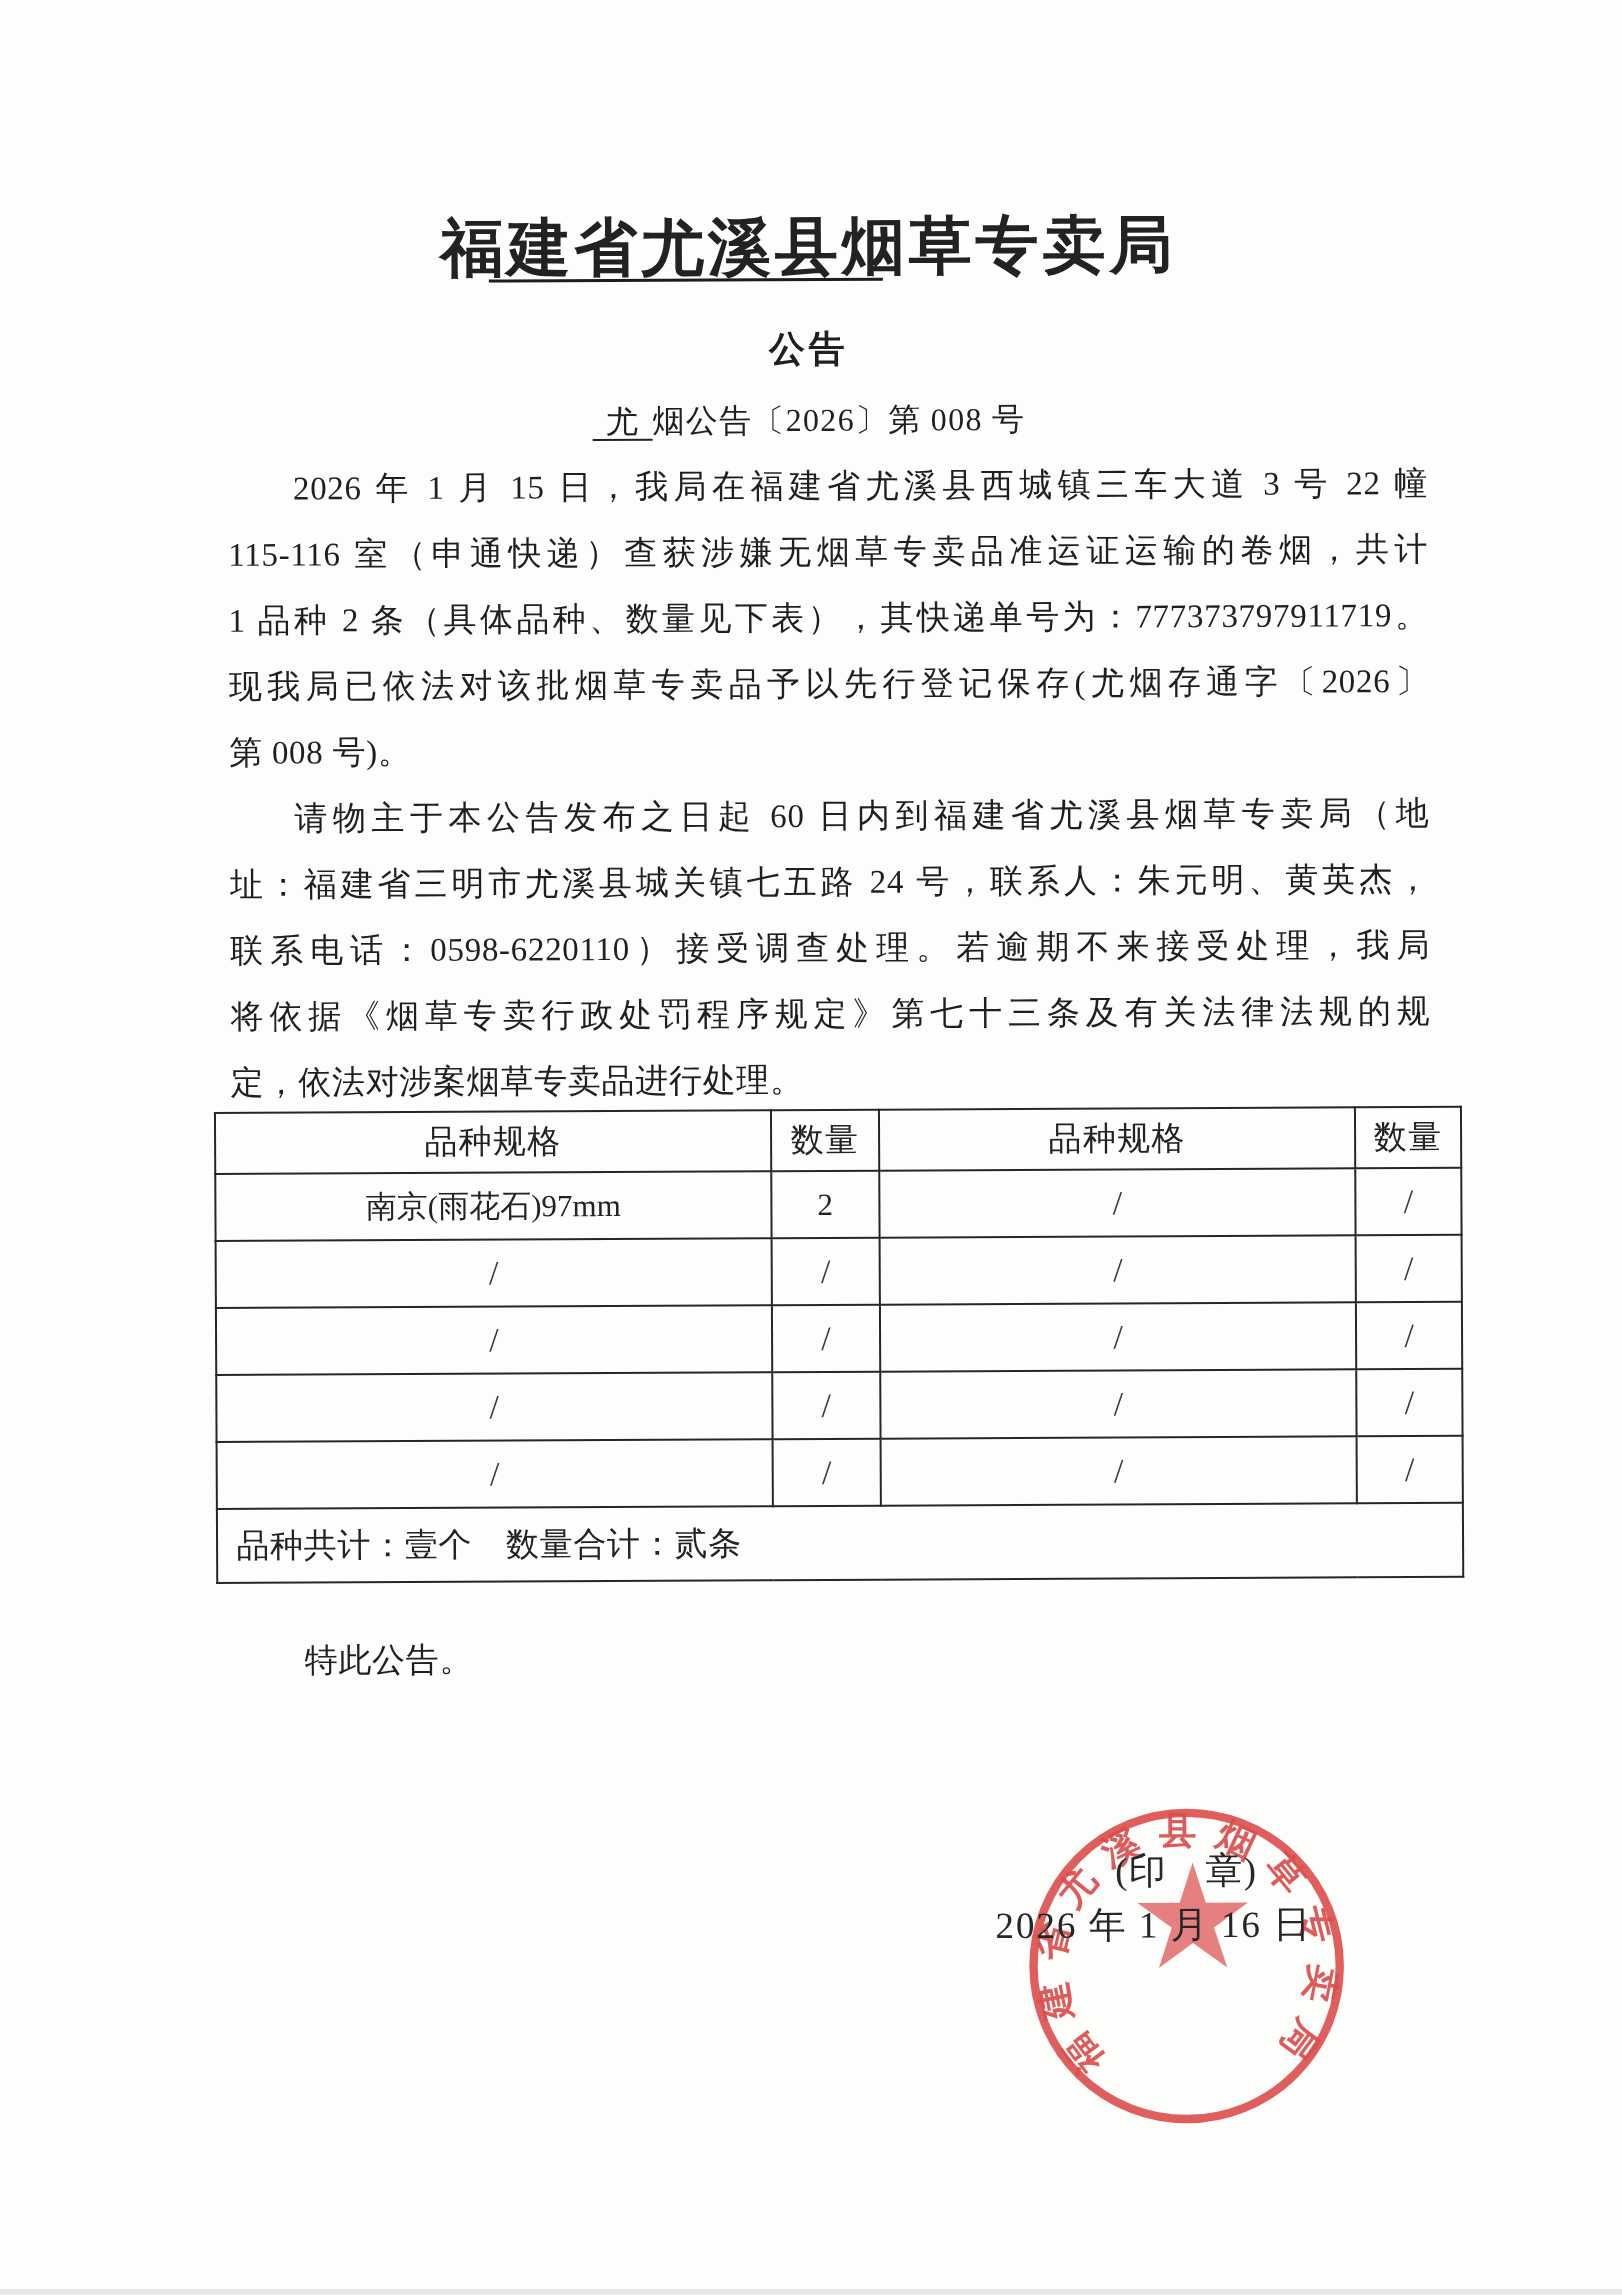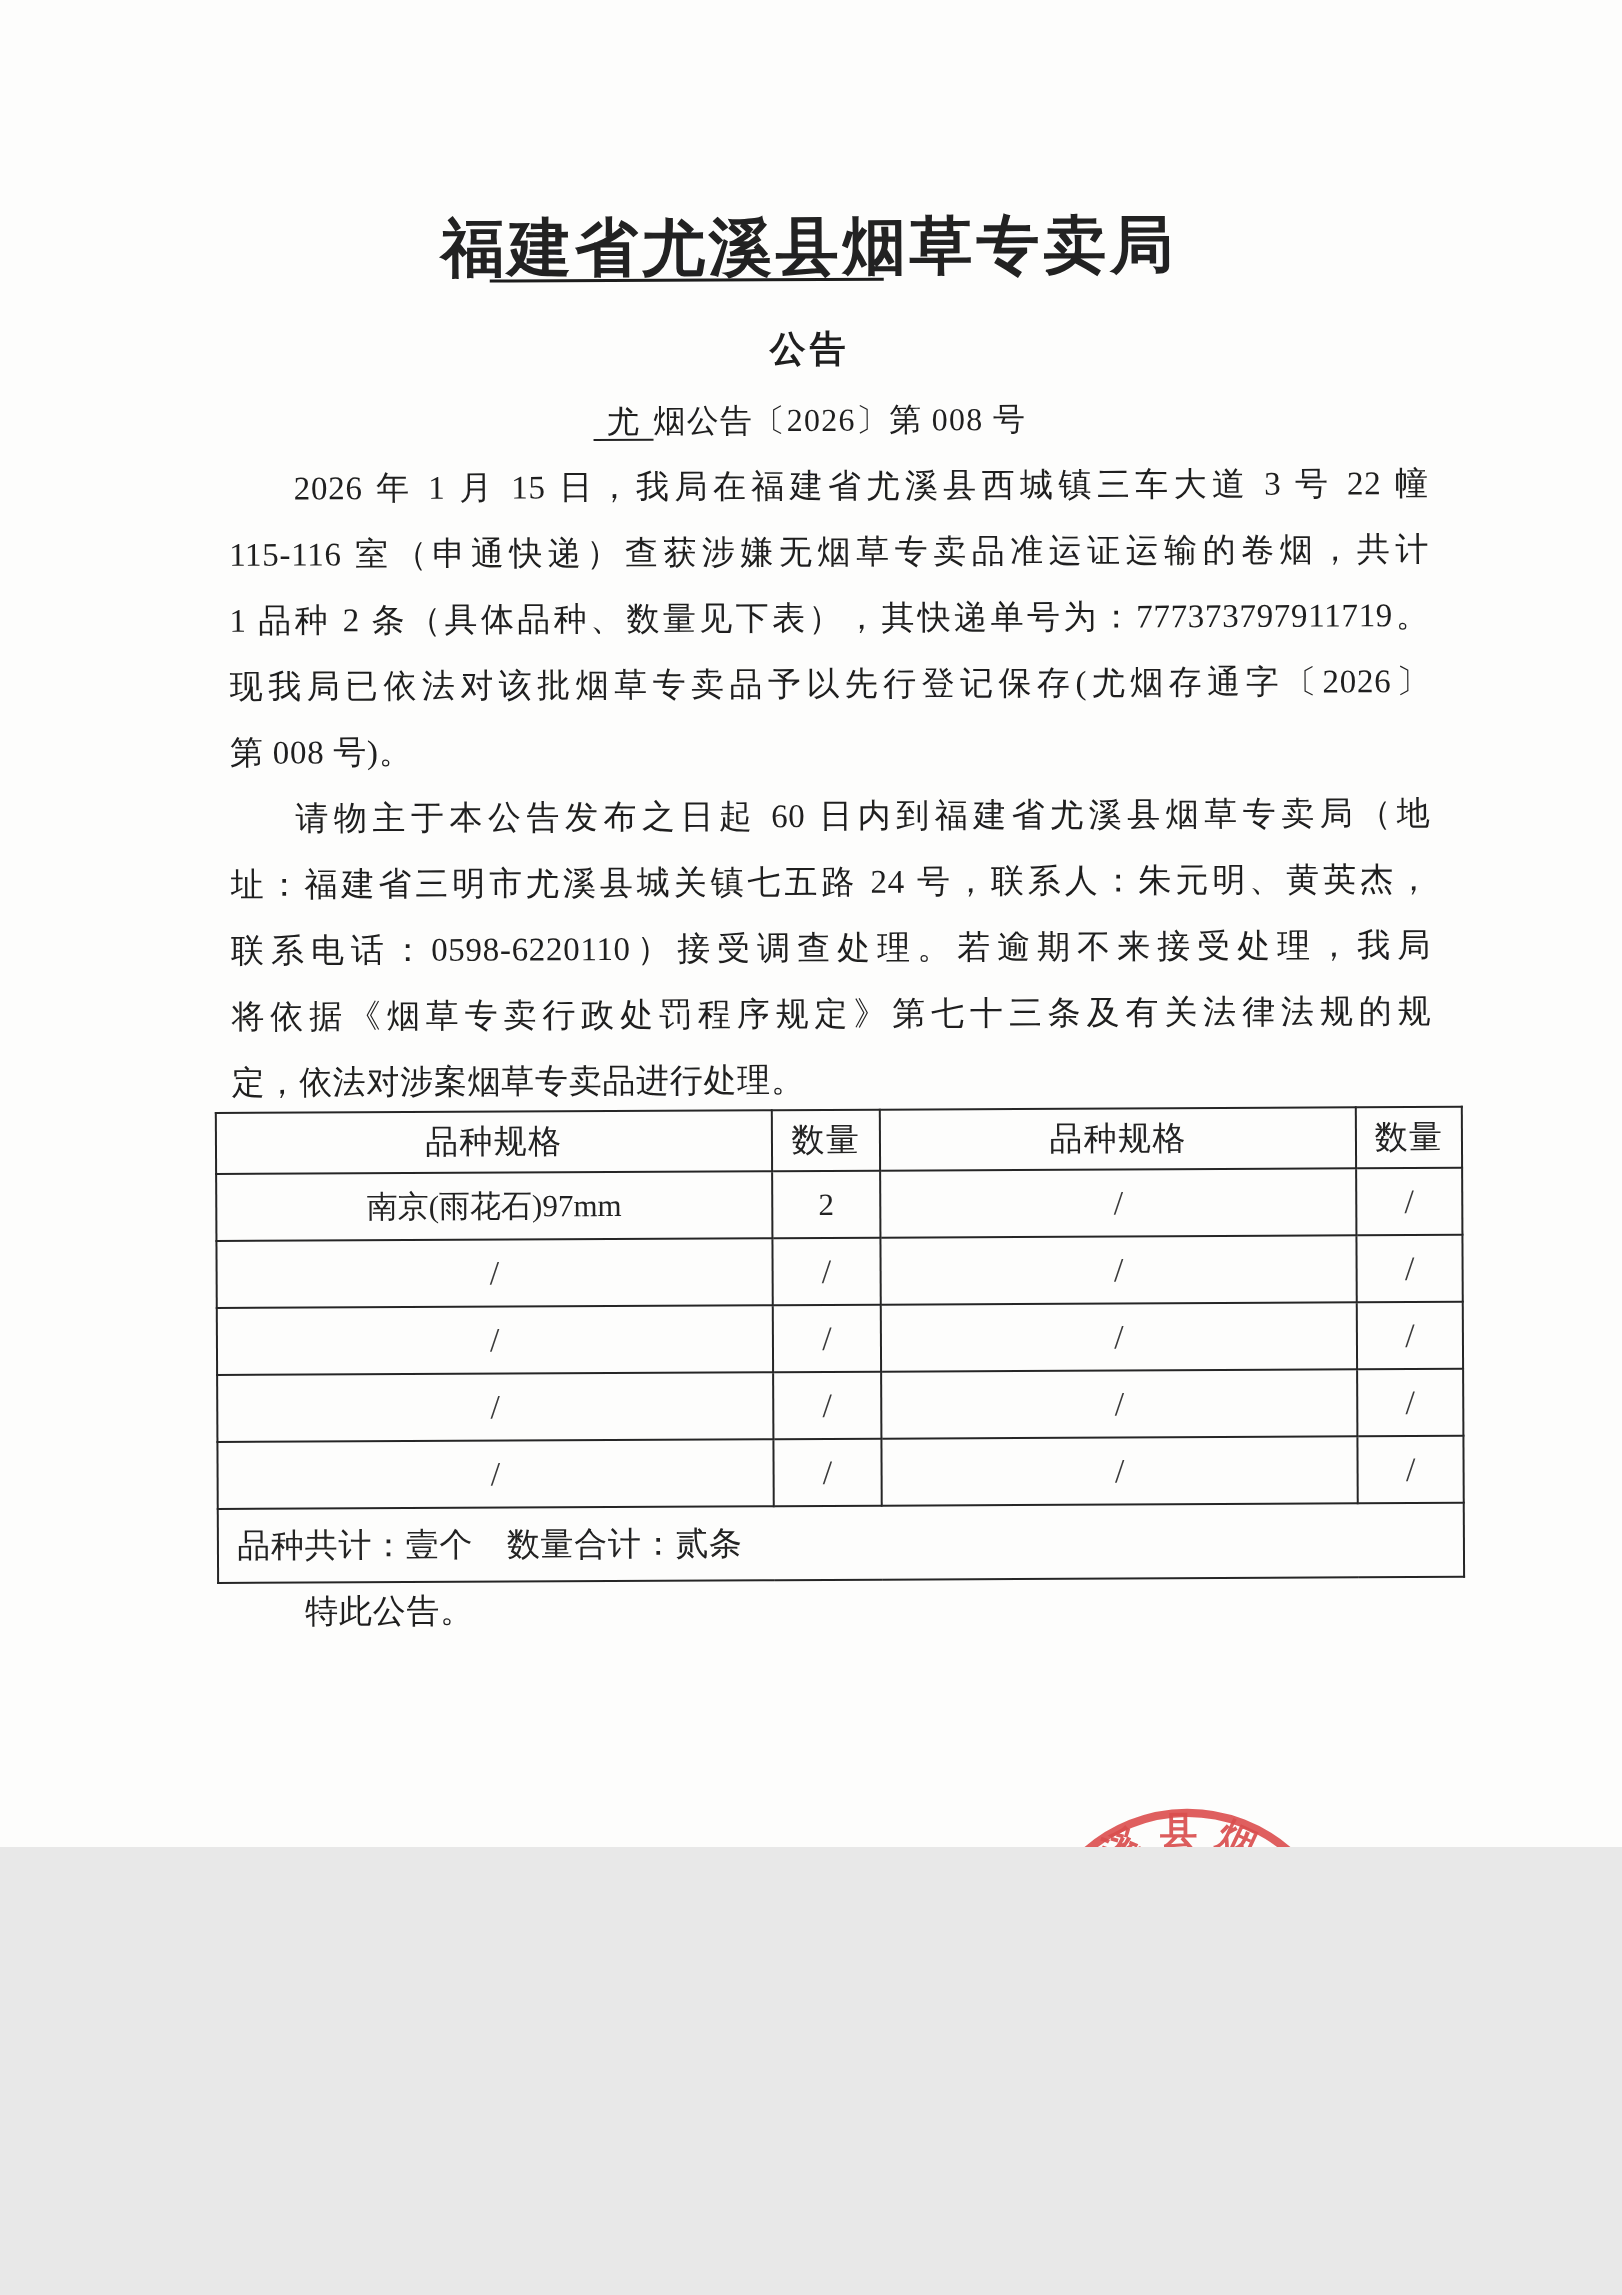--- a/index.html
+++ b/index.html
@@ -1,18 +1,18 @@
 <!DOCTYPE html>
 <html style="font-size:10.5px"><head>
 <meta charset="utf-8">
 <style>
   html,body{margin:0;padding:0;background:#e8e8e8;}
   .page{
     position:relative;
-    width:1623px;height:1847px;
+    width:1623px;height:2289px;
     background:#fdfdfc;
     overflow:hidden;
     font-family:"Liberation Serif","DejaVu Serif",serif;
     color:#1f1f1f;
     text-decoration:underline;
   }
   .scan{position:absolute;inset:0;transform:rotate(-0.28deg);transform-origin:50% 40%;}
 
   .doc-title{
     position:absolute;top:204px;left:0;right:0;
@@ -59,21 +59,21 @@
     padding:0;font-weight:normal;
   }
   table.seize thead th{height:59px;font-size:33px;letter-spacing:1.3px;}
   table.seize tbody td{height:65px;}
   table.seize td.slash{font-size:34px;color:#3a3a3a;}
   table.seize tr.total td{
     height:72px;text-align:left;padding-left:18.3px;font-size:33px;letter-spacing:0.7px;
   }
 
   .closing{
-    position:absolute;left:301px;top:1587px;
+    position:absolute;left:301px;top:1636px;
     font-size:33px;letter-spacing:0.7px;
   }
 
   .stamp{position:absolute;left:1020px;top:1803px;width:323px;height:327px;}
   .stamp svg{width:100%;height:100%;}
   .seal-label{
     position:absolute;left:1020px;top:1848px;width:323px;
     text-align:center;font-size:37px;color:#262626;letter-spacing:1.3px;
   }
   .seal-date{

